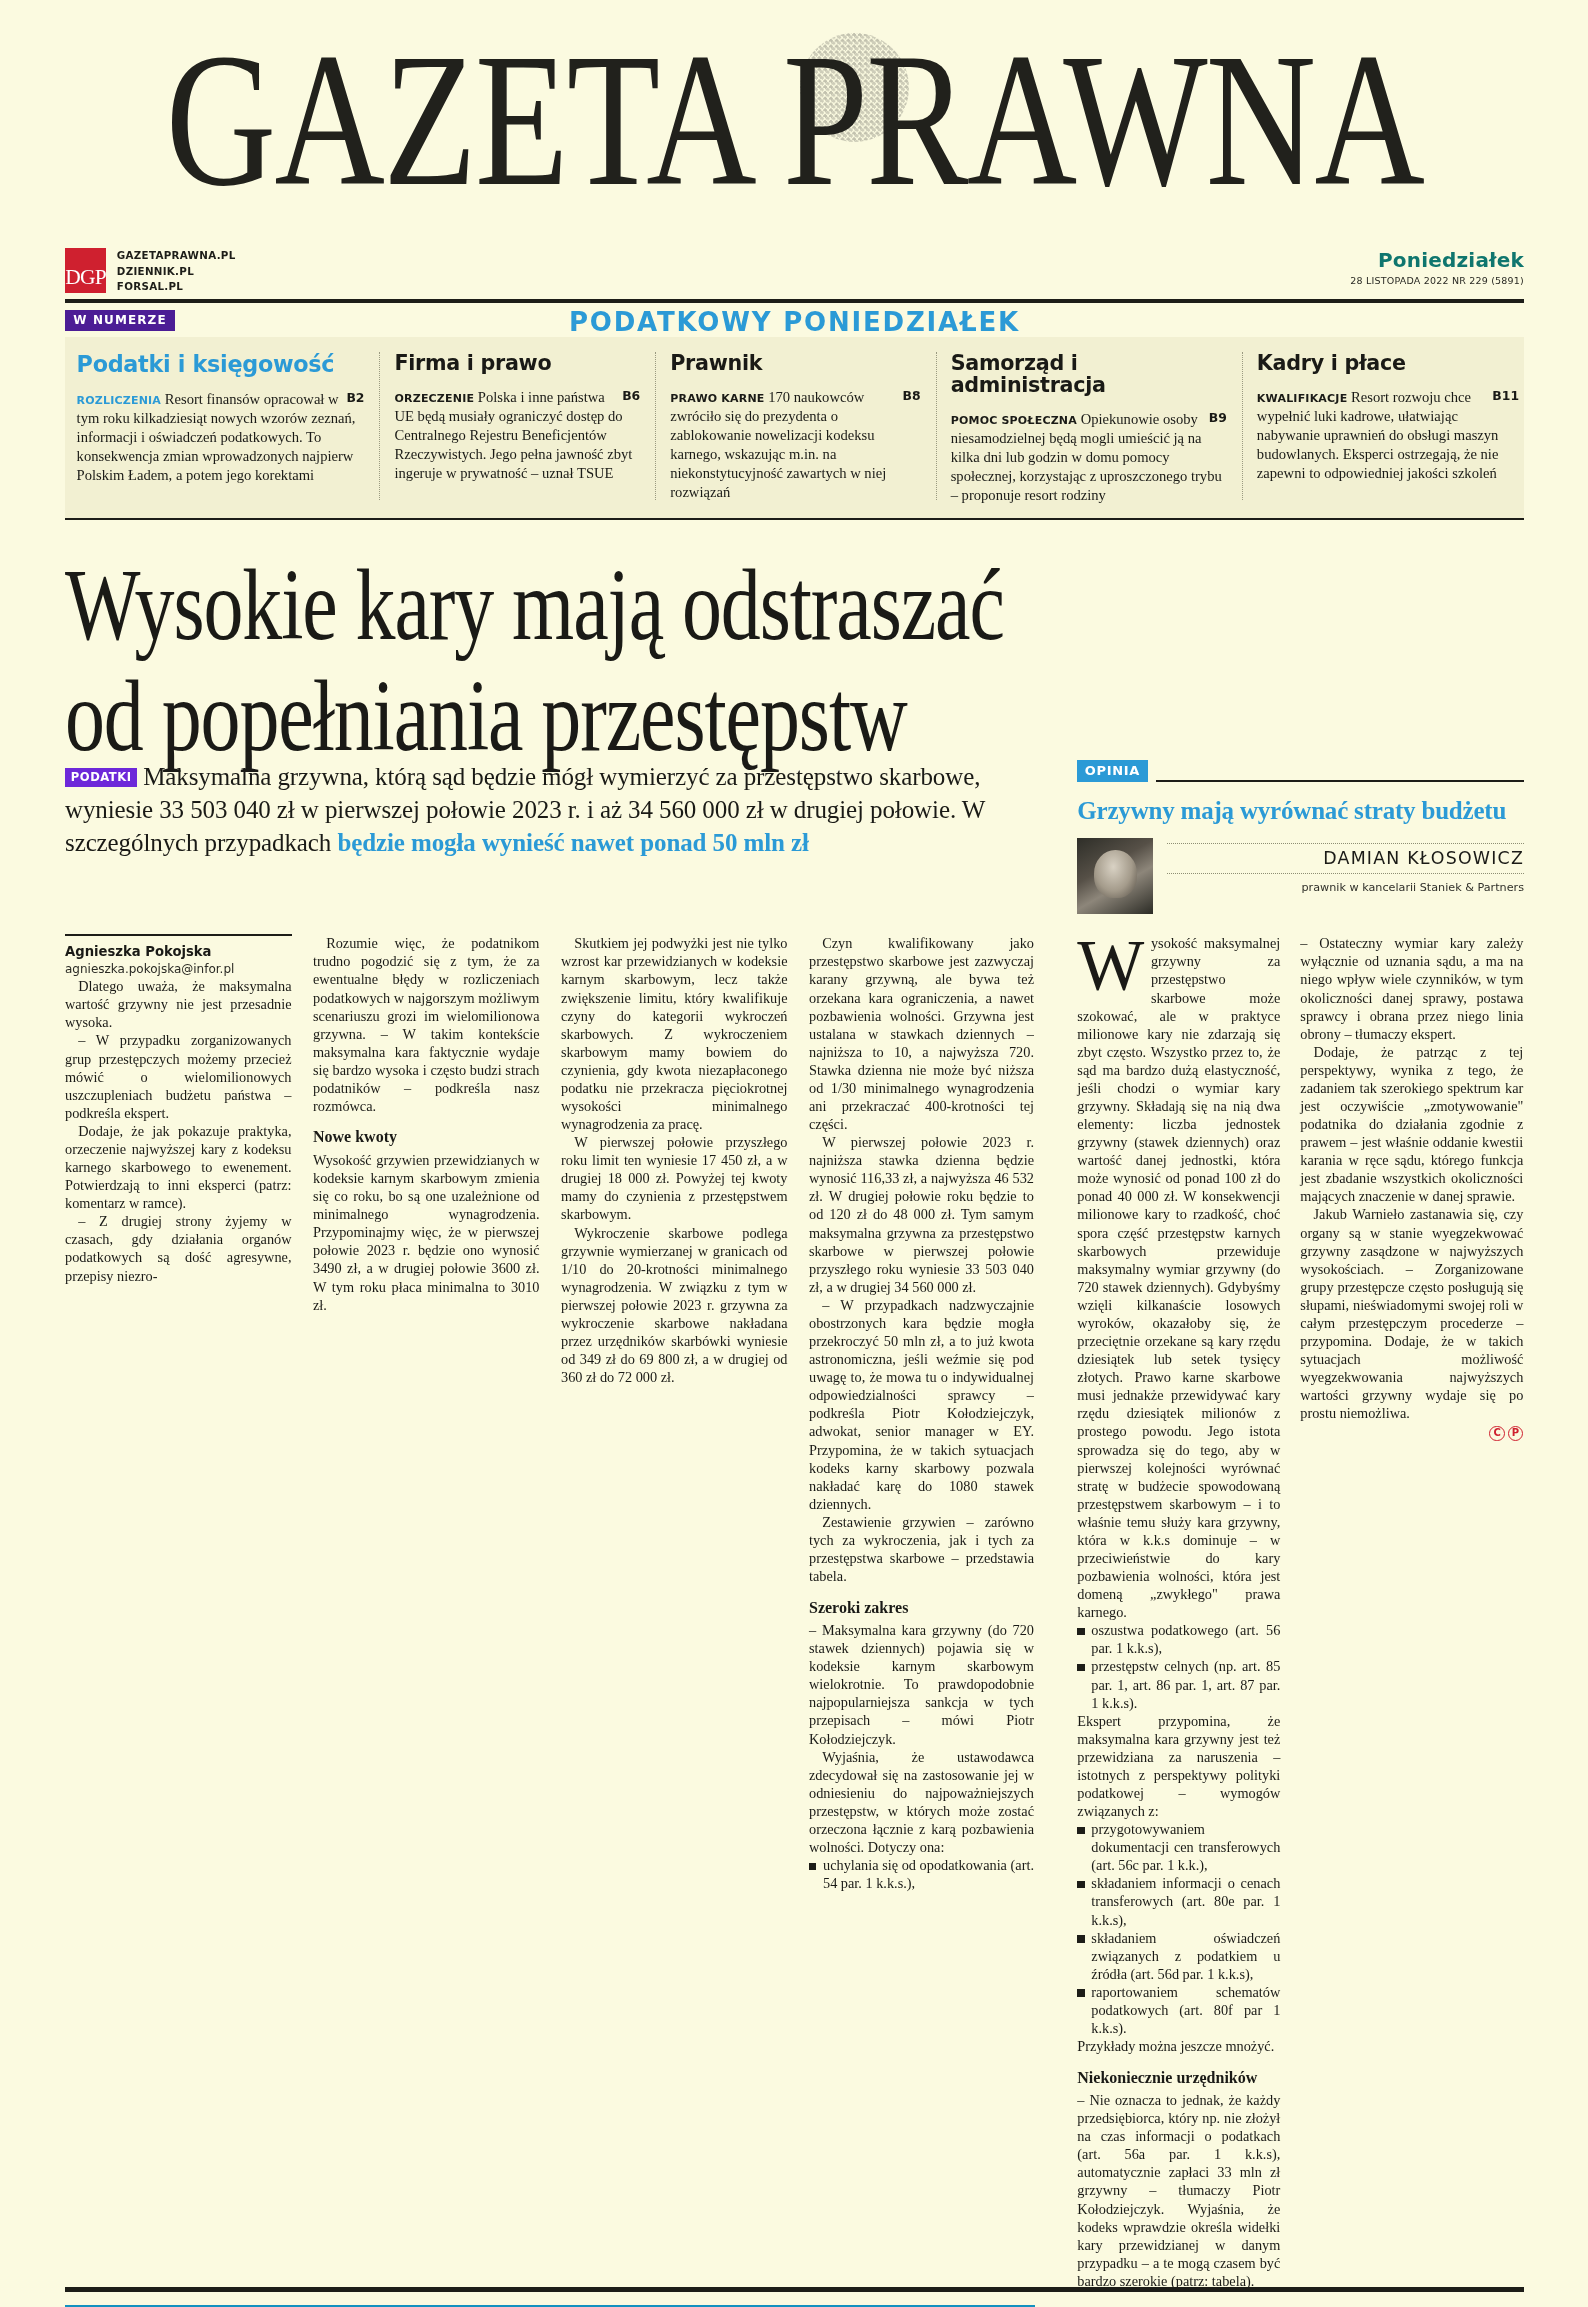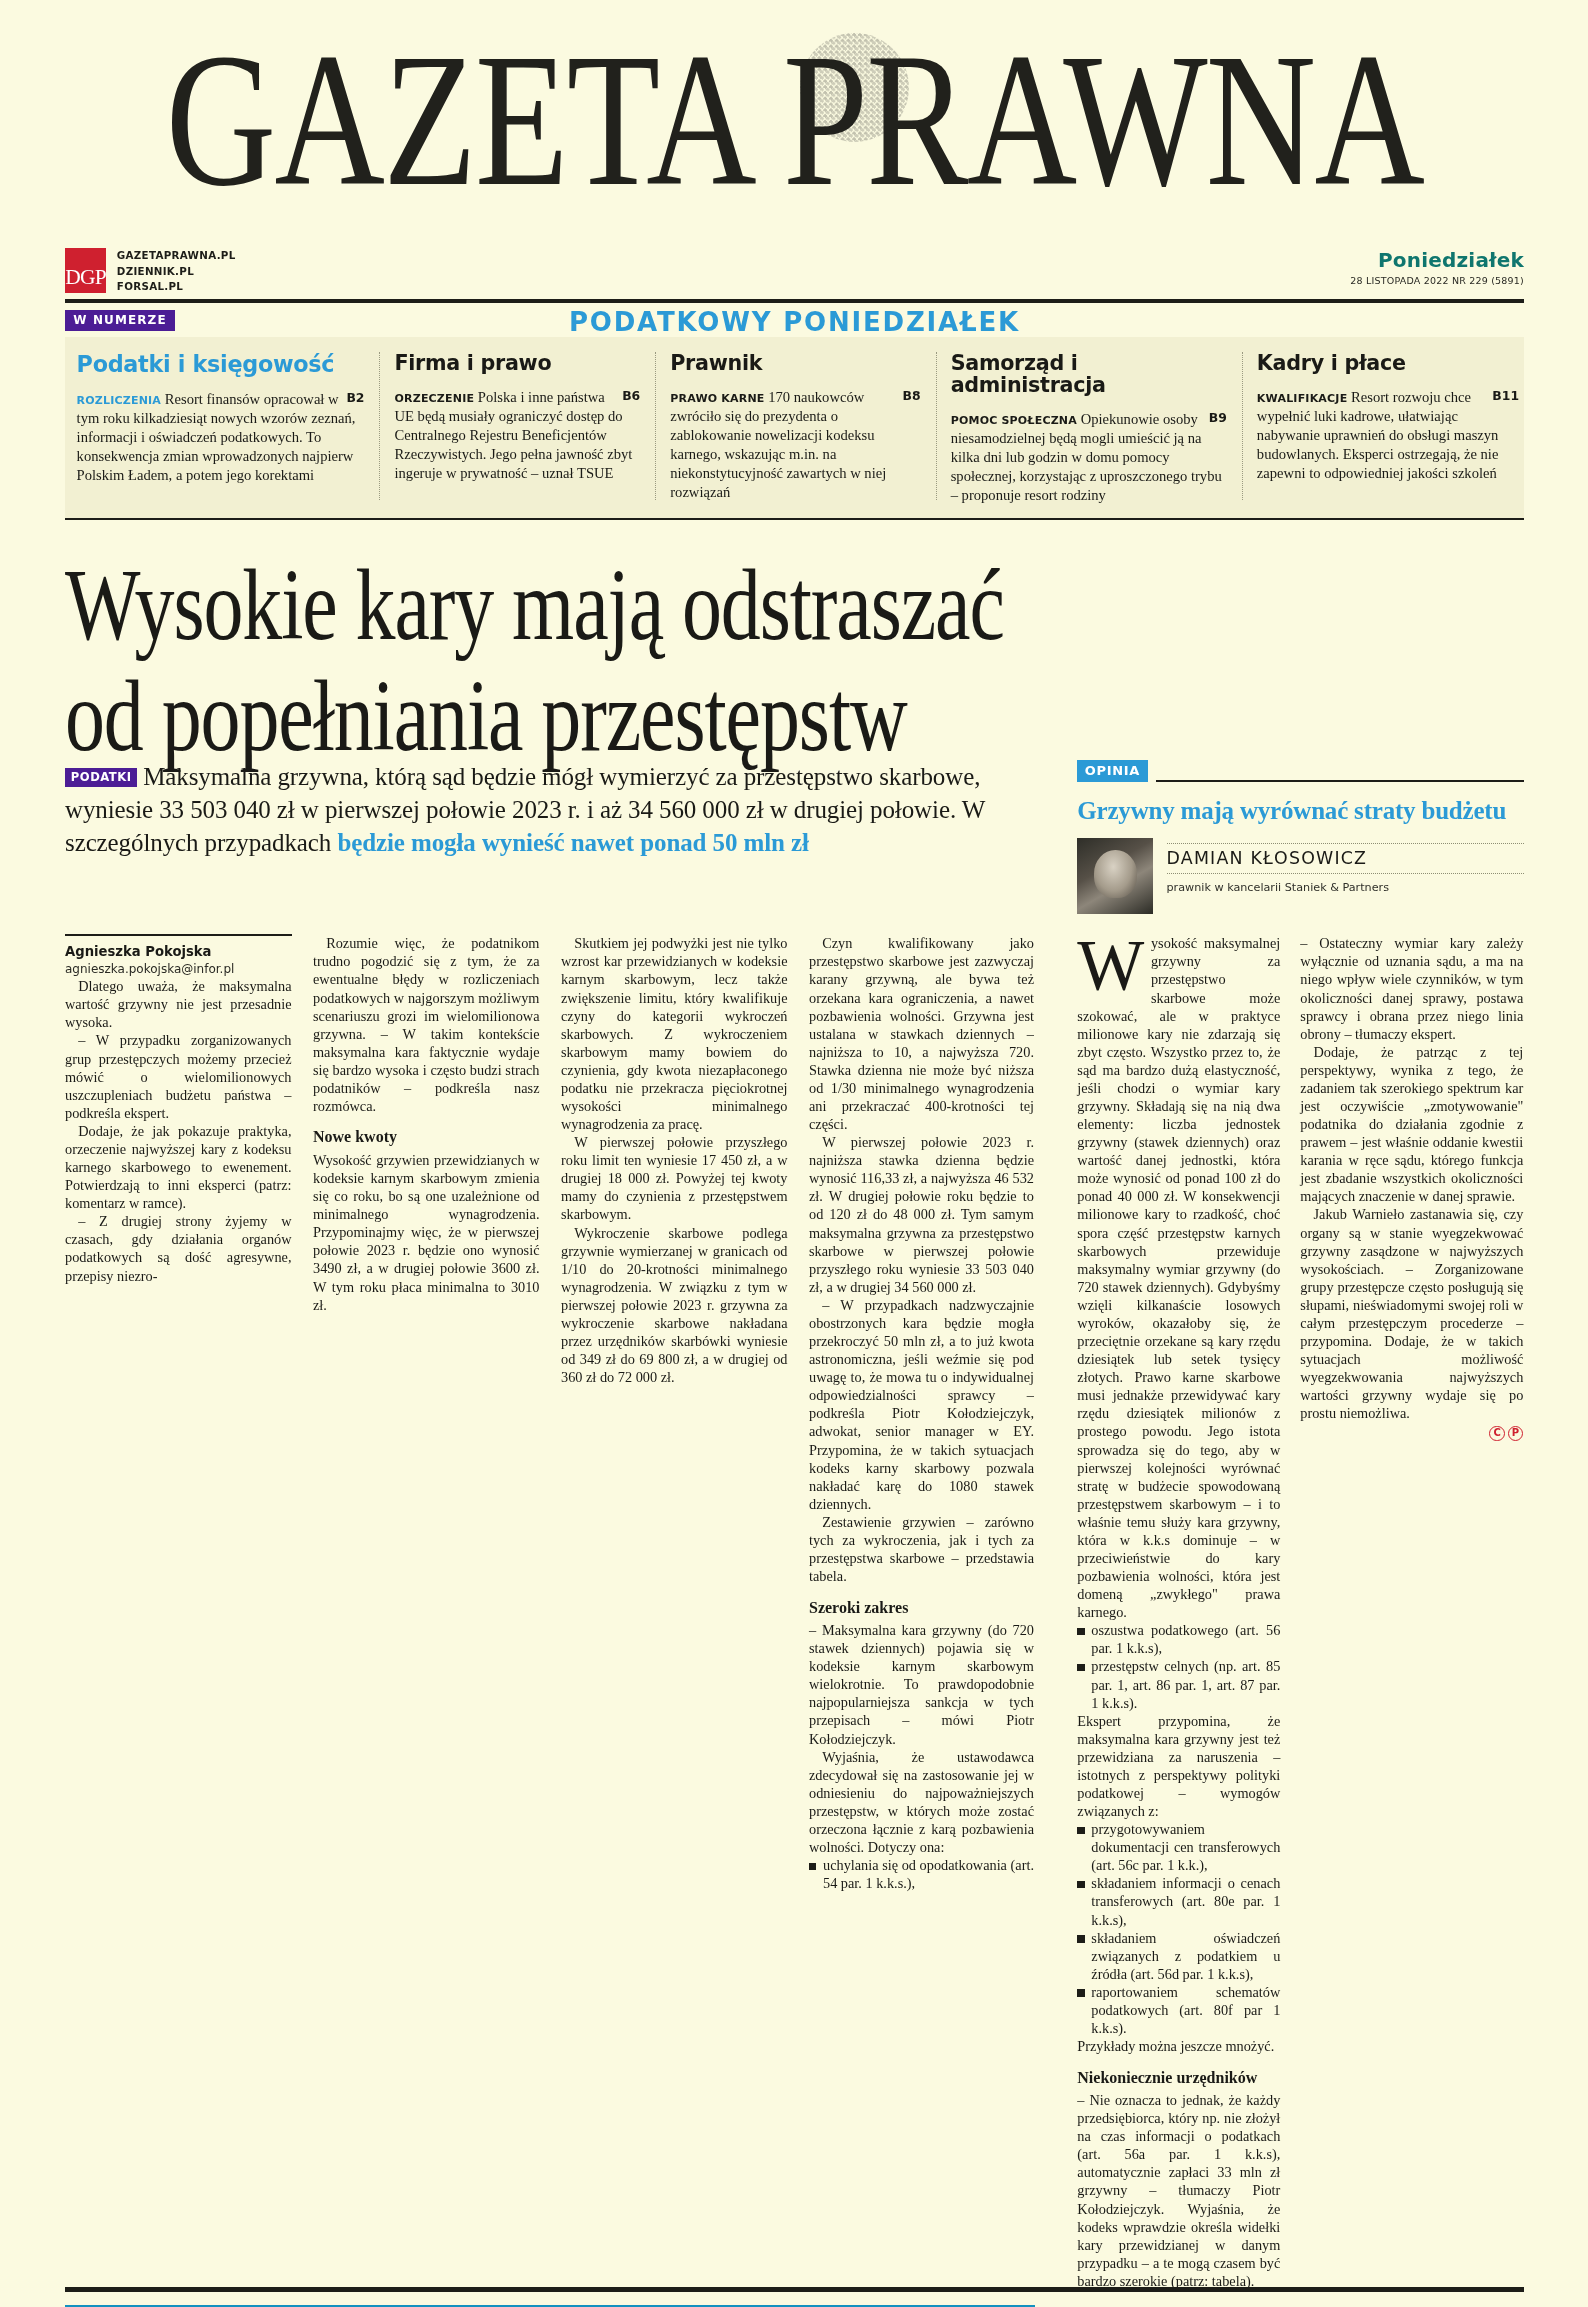--- a/index.html
+++ b/index.html
@@ -127,40 +127,40 @@
     height: 207px;
   }
 
   
   .mid { display: flex; gap: 0; margin-top: 1.7px; }
   .lead-col { width: 993px; padding-right: 28px; }
   .lead {
     font-size: 25px; line-height: 1.32; letter-spacing: -0.1px;
   }
   .lead .tag {
-    display: inline-block; background: #4c1d95; color: #fff;
+    display: inline-block; background: #6d28d9; color: #fff;
     font-family: "DejaVu Sans", sans-serif; font-weight: 700;
     font-size: 11.6px; letter-spacing: 0.5px;
     padding: 1.7px 5.8px 2.5px; vertical-align: 4.1px; margin-right: 5.8px;
   }
   .lead .hl { color: #2b9ad6; font-weight: 700; }
 
   .op-col { width: 467px; padding-left: 20px; }
   .op-tagline { display: flex; align-items: flex-end; gap: 8px; }
   .op-tag {
     background: #2b9ad6; color: #fff;
     font-family: "DejaVu Sans", sans-serif; font-weight: 700;
     font-size: 13px; letter-spacing: 0.7px; padding: 3.3px 7.4px 4.1px;
   }
   .op-tagline .line { flex: 1; height: 1.7px; background: #1d1d18; }
   .op-title {
     font-family: "Liberation Serif", serif; font-weight: 700;
     color: #2b9ad6; font-size: 25px; margin-top: 15px; letter-spacing: -0.2px;
   }
-  .op-author-row { display: flex; gap: 13.2px; margin-top: 13.2px; align-items: flex-start; }
+  .op-author-row { display: flex; gap: 13.2px; margin-top: 13.2px; align-items: flex-start; text-align: right; }
   .op-photo {
     width: 76px; height: 76px; flex: 0 0 76px;
     background: linear-gradient(150deg, #2e2e28 0%, #565047 38%, #8d867a 60%, #2b2b25 100%);
     position: relative; overflow: hidden;
   }
   .op-photo::after {
     content: ""; position: absolute; left: 22%; top: 16%;
     width: 56%; height: 62%; border-radius: 50% 50% 45% 45%;
     background: radial-gradient(ellipse at 45% 35%, #d9d2c4 0%, #a49b8b 55%, #514b42 100%);
   }

